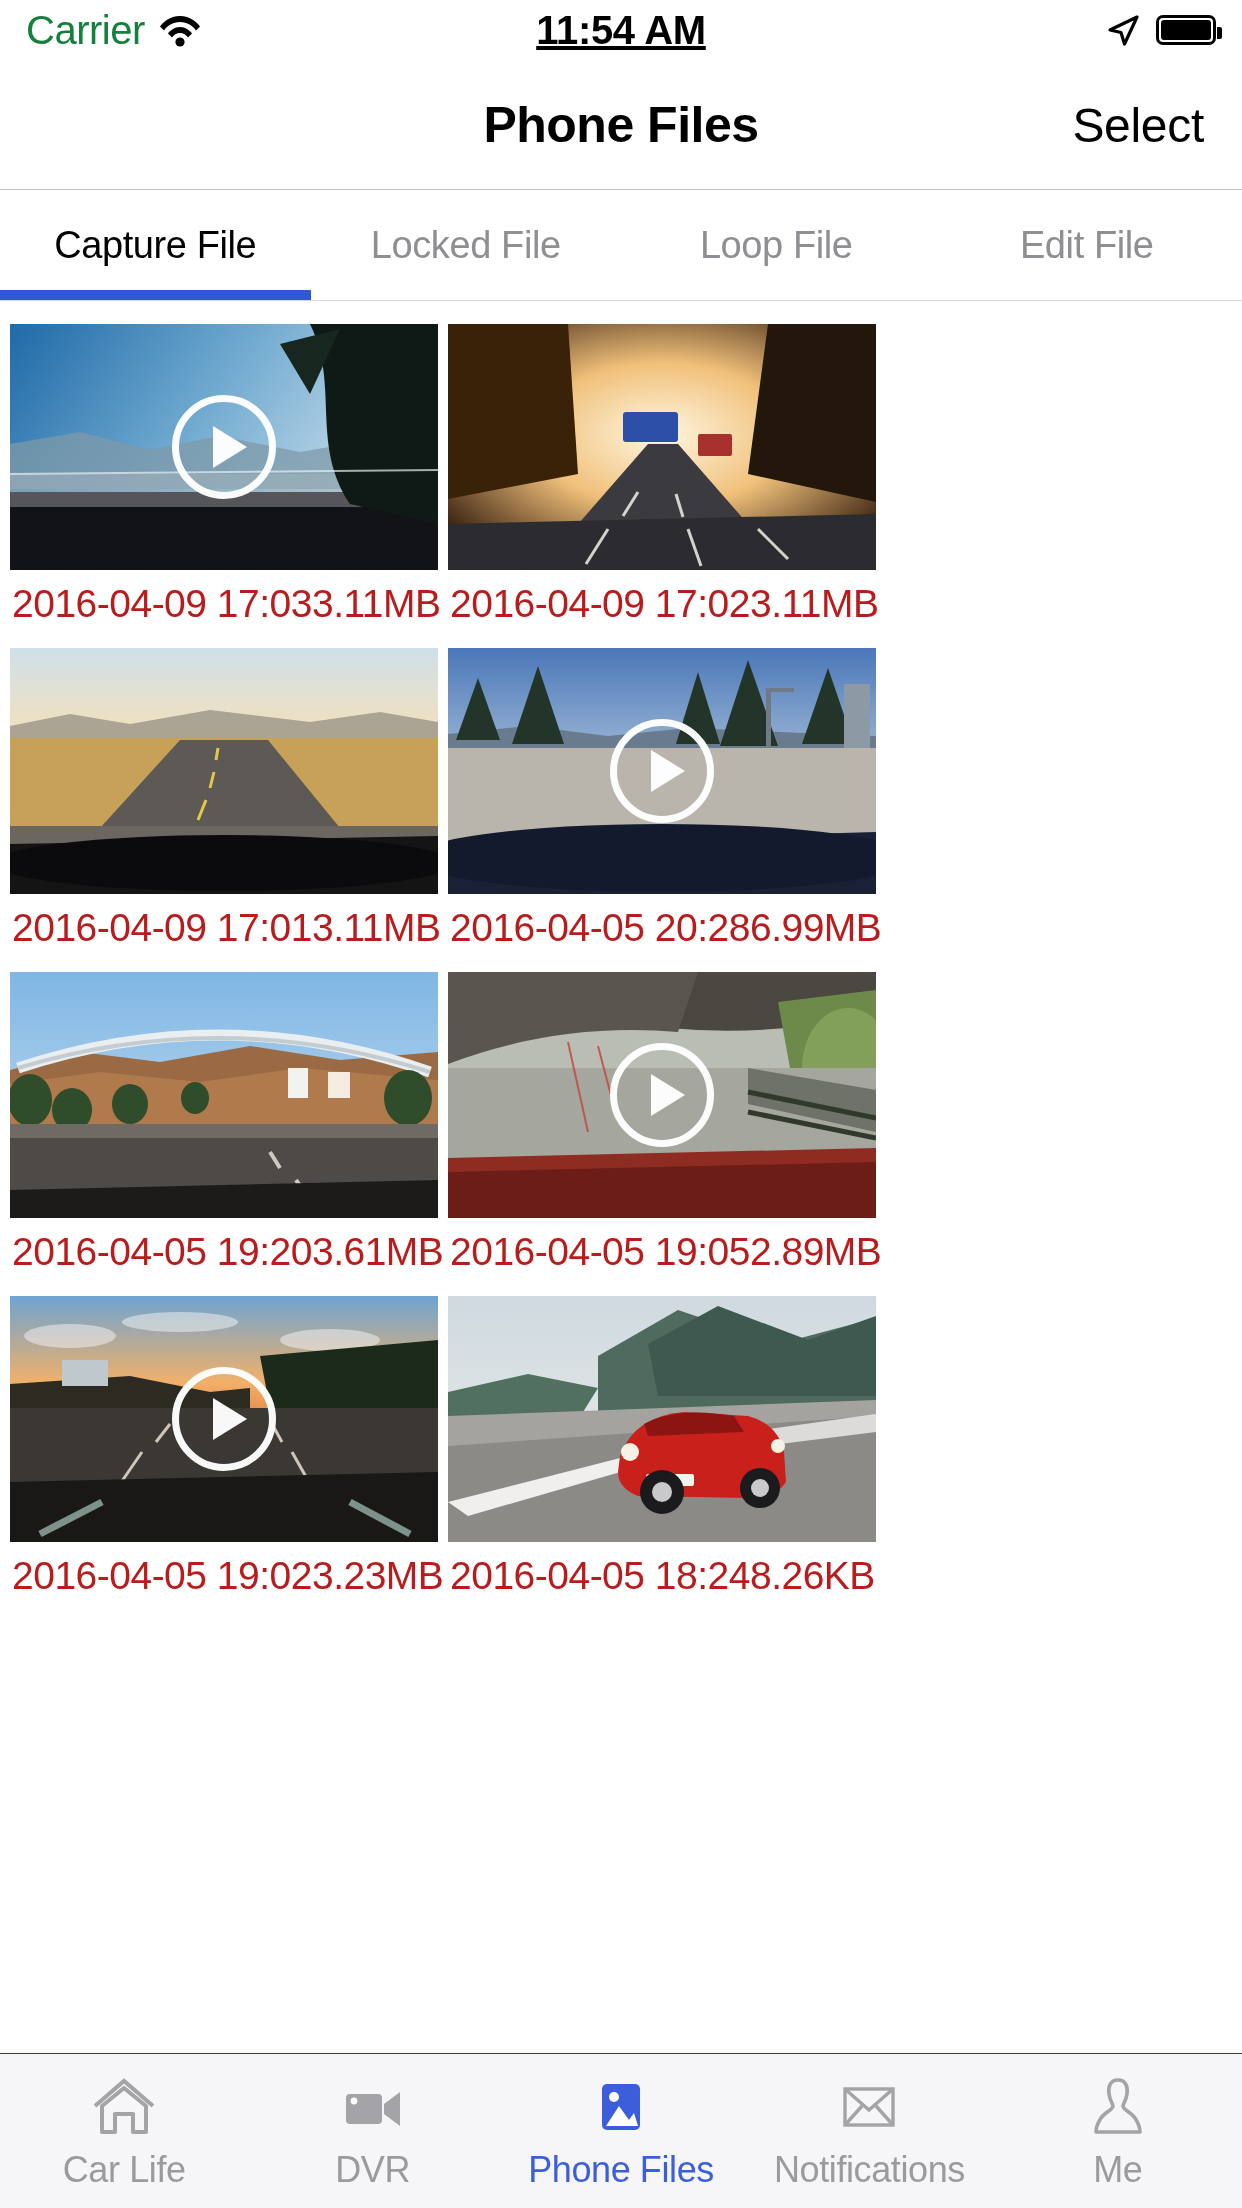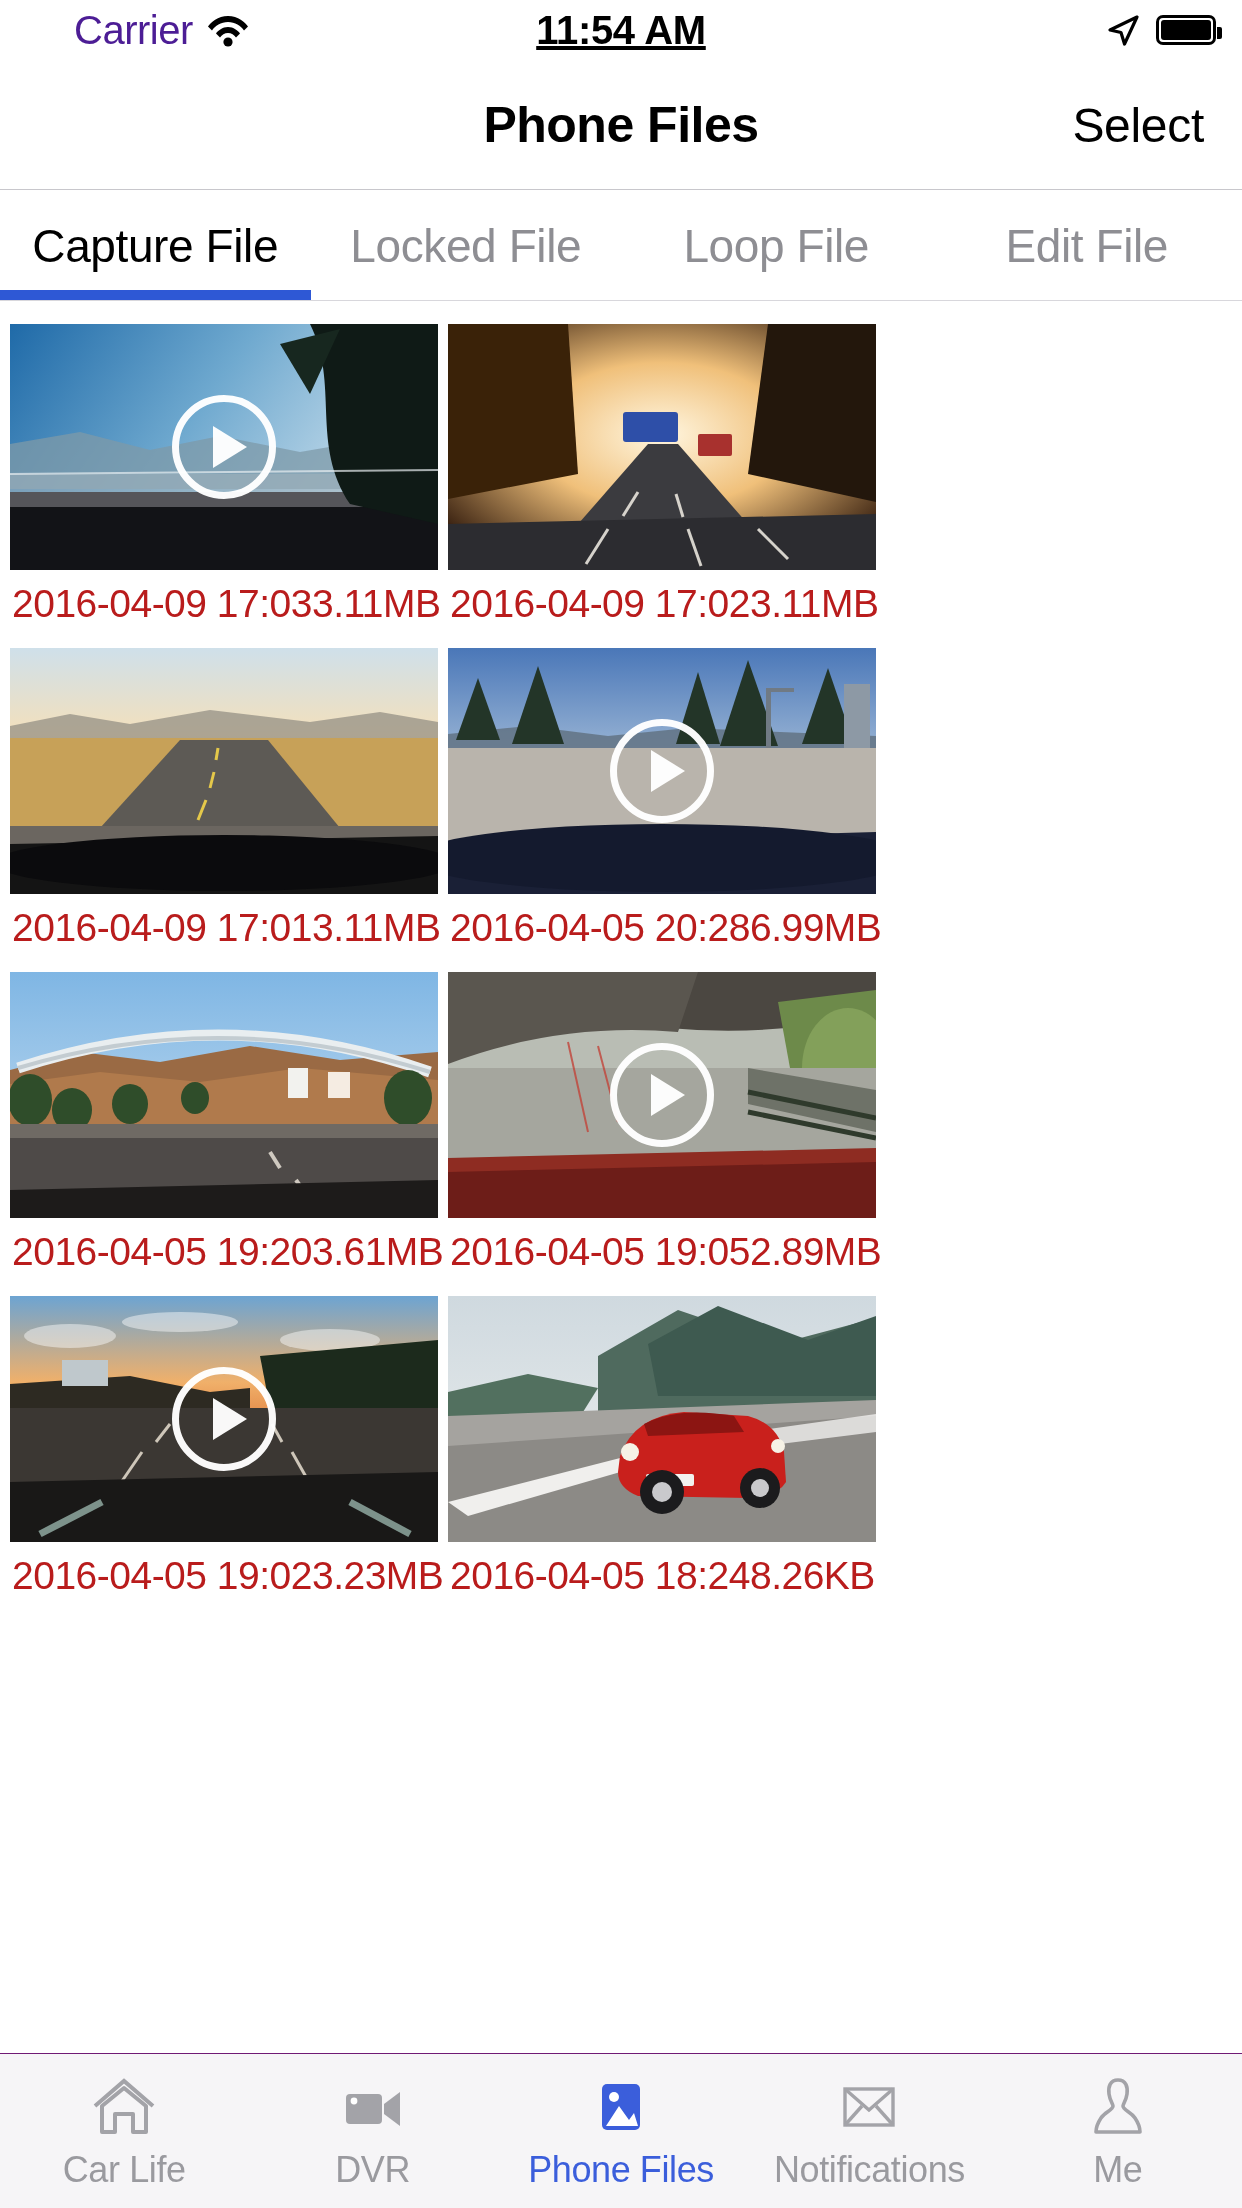--- a/index.html
+++ b/index.html
@@ -11,21 +11,21 @@
     overflow:hidden;
   }
   #app { position:relative; width:1242px; height:2208px; background:#ffffff; }
 
   
   .statusbar {
     position:absolute; left:0; top:0; width:1242px; height:60px;
     display:flex; align-items:center; padding:0 26px;
   }
   .sb-left { display:flex; align-items:center; gap:14px; }
-  .sb-carrier { font-size:40px; color:#4c1d95; letter-spacing:-0.5px;margin-left:48px; }
+  .sb-carrier { font-size:40px; color:#15803d; letter-spacing:-0.5px; }
   .sb-center {
     position:absolute; left:0; right:0; text-align:center;
     font-size:40px; font-weight:bold; color:#000; letter-spacing:-0.3px;text-decoration:underline;
   }
   .sb-right { margin-left:auto; display:flex; align-items:center; gap:16px; z-index:2; }
   .wifi-icon { width:42px; height:34px; display:block; }
   .loc-icon  { width:34px; height:34px; display:block; }
   .battery { width:60px; height:30px; border:3px solid #000; border-radius:7px; position:relative; }
   .battery::after {
     content:""; position:absolute; right:-9px; top:9px; width:5px; height:12px;
@@ -44,21 +44,21 @@
     position:absolute; right:38px; top:50%; transform:translateY(-50%);
     font-size:48px; color:#000; letter-spacing:-0.3px;
   }
 
   
   .segbar {
     position:absolute; left:0; top:191px; width:1242px; height:110px;
     display:flex; align-items:center; border-bottom:1px solid #d8d7dc; background:#fff;
   }
   .seg {
-    flex:1; text-align:center; font-size:46px; color:#8e8e93;
+    flex:1; text-align:center; font-size:38px; color:#8e8e93;
     letter-spacing:-0.4px; position:relative; height:100%;
     display:flex; align-items:center; justify-content:center;
   }
   .seg.active { color:#000; }
   .seg.active::after {
     content:""; position:absolute; left:0; right:0; bottom:0; height:10px;
     background:var(--accent,#2e58d5);
   }
 
   

